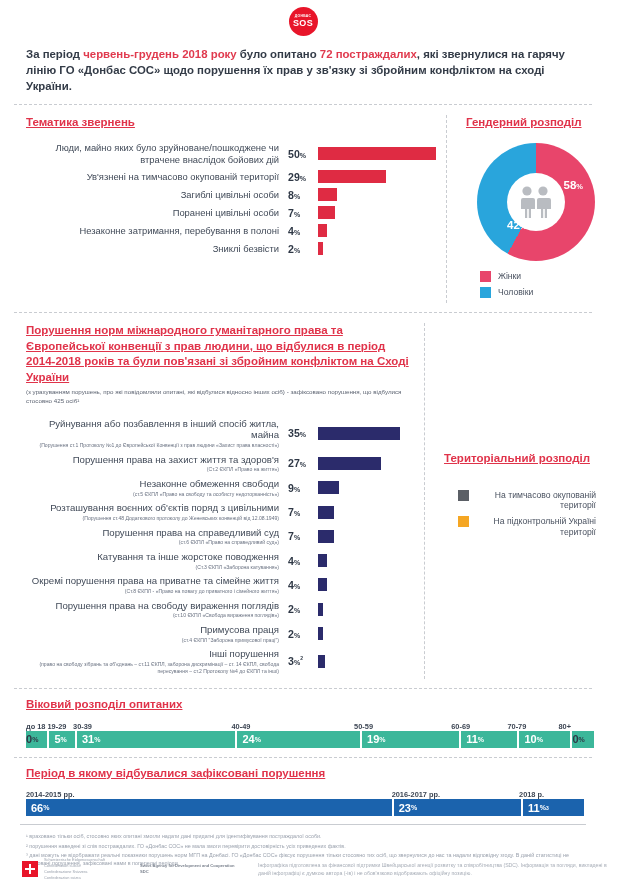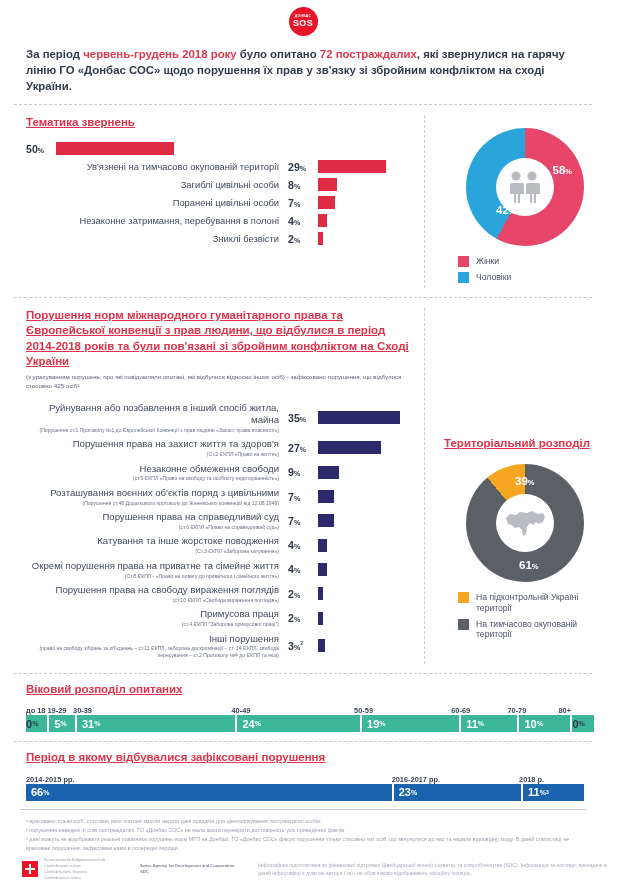--- a/index.html
+++ b/index.html
@@ -82,21 +82,21 @@
   }
   .donut .pct .pc{font-size:7.5px;}
   .pct.g-f{right:12px;top:36px;}
   .pct.g-m{left:9px;bottom:30px;}
   .pct.t-occ{left:28px;top:11px;}
   .pct.t-ctl{left:32px;bottom:11px;}
 
   .legend{margin-top:10px;align-self:flex-start;padding-left:14px;}
   .legend-item{display:flex;align-items:flex-start;margin-bottom:5px;}
   .legend-sw{width:11px;height:11px;margin-right:7px;flex:0 0 auto;}
-  .legend-tx{font-size:8.6px;color:#4a5260;line-height:1.25;max-width:120px;}
+  .legend-tx{font-size:8.6px;color:#4a5260;line-height:1.25;max-width:120px;text-align:right;}
 
   
   .fw{margin:4px 26px;}
   .seg-wrap{margin-top:9px;}
   .seg-labels,.seg-bars{display:flex;width:100%;}
   .seg-label{font-size:7.4px;color:#3d4654;font-weight:bold;box-sizing:border-box;padding-right:2px;white-space:nowrap;}
   .seg-bar{
     height:17px;box-sizing:border-box;
     display:flex;align-items:center;
     font-size:11px;font-weight:bold;color:#ffffff;
@@ -147,20 +147,21 @@
   </div>
 
   <hr class="hr-dash">
 
   <div class="cols">
 
     <div class="col-left">
       <div class="sec-head">Тематика звернень</div>
       <div class="bars" id="themes-bars">
           <div class="bar-row">
+            <div class="bar-label">Люди, майно яких було зруйноване/пошкоджене чи втрачене внаслідок бойових дій</div>
             <div class="bar-val"><b>50</b><span class="pc">%</span></div>
             <div class="bar-track">
               <div class="bar-fill" style="width: 118px; background: rgb(223, 43, 67);"></div>
             </div>
           </div>
           <div class="bar-row">
             <div class="bar-label">Ув'язнені на тимчасово окупованій території</div>
             <div class="bar-val"><b>29</b><span class="pc">%</span></div>
             <div class="bar-track">
               <div class="bar-fill" style="width: 68.44px; background: rgb(223, 43, 67);"></div>
@@ -191,20 +192,21 @@
             <div class="bar-label">Зниклі безвісти</div>
             <div class="bar-val"><b>2</b><span class="pc">%</span></div>
             <div class="bar-track">
               <div class="bar-fill" style="width: 4.72px; background: rgb(223, 43, 67);"></div>
             </div>
           </div>
         </div>
     </div>
 
     <div class="col-right">
+      <div class="sec-head">Гендерний розподіл</div>
       <div class="donut-block">
         <div class="donut" id="gender-donut" style="border-radius: 50%; background: conic-gradient(rgb(232, 69, 107) 0deg, rgb(232, 69, 107) 208.8deg, rgb(41, 165, 220) 208.8deg, rgb(41, 165, 220) 360deg);">
           <div class="hole">
             <svg width="40" height="34" viewBox="0 0 40 34">
               <circle cx="11" cy="6" r="4.6" fill="#b9bcc1"></circle>
               <path d="M5 13 h12 a2 2 0 0 1 2 2 v9 h-4 v9 h-2.2 v-9 h-1.6 v9 h-2.2 v-9 h-4 v-9 a2 2 0 0 1 2 -2 z" fill="#b9bcc1"></path>
               <circle cx="27" cy="6" r="4.6" fill="#b9bcc1"></circle>
               <path d="M21 13 h12 a2 2 0 0 1 2 2 v9 h-4 v9 h-2.2 v-9 h-1.6 v9 h-2.2 v-9 h-4 v-9 a2 2 0 0 1 2 -2 z" fill="#b9bcc1"></path>
             </svg>
           </div>
@@ -302,37 +304,28 @@
             <div class="bar-track">
               <div class="bar-fill" style="width: 7.02857px; background: rgb(43, 43, 107);"></div>
             </div>
           </div>
         </div>
     </div>
 
     <div class="col-right">
       <div class="sec-head" style="margin-top:128px;">Територіальний розподіл</div>
       <div class="donut-block">
-        <div class="donut" id="territory-donut" style="border-radius: 50%; background: conic-gradient(rgb(91, 95, 102) 180deg, rgb(91, 95, 102) 320.4deg, rgb(245, 166, 35) 320.4deg, rgb(245, 166, 35) 540deg);">
-          <div class="hole">
-            <svg width="44" height="30" viewBox="0 0 44 30">
-              <path d="M3 10 L7 6 L13 7 L17 4 L24 5 L29 3 L35 6 L40 5 L42 9 L40 14 L36 16 L33 14 L30 17 L27 15 L24 19 L23 26 L20 28 L19 22 L16 19 L12 20 L9 17 L5 16 Z" fill="#b9bcc1"></path>
-            </svg>
-          </div>
-          <span class="pct t-occ"><b>39</b><span class="pc">%</span></span>
-          <span class="pct t-ctl"><b>61</b><span class="pc">%</span></span>
-        </div>
         <div class="legend" id="territory-legend">
+            <div class="legend-item">
+              <span class="legend-sw" style="background: rgb(91, 95, 102);"></span>
+              <span class="legend-tx">На тимчасово окупованій території</span>
+            </div>
             <div class="legend-item">
               <span class="legend-sw" style="background: rgb(245, 166, 35);"></span>
               <span class="legend-tx">На підконтрольній Україні території</span>
-            </div>
-            <div class="legend-item">
-              <span class="legend-sw" style="background: rgb(91, 95, 102);"></span>
-              <span class="legend-tx">На тимчасово окупованій території</span>
             </div>
           </div>
       </div>
     </div>
   </div>
 
   <hr class="hr-dash">
 
   <div class="fw" style="margin-top:8px;">
     <div class="sec-head">Віковий розподіл опитаних</div>

